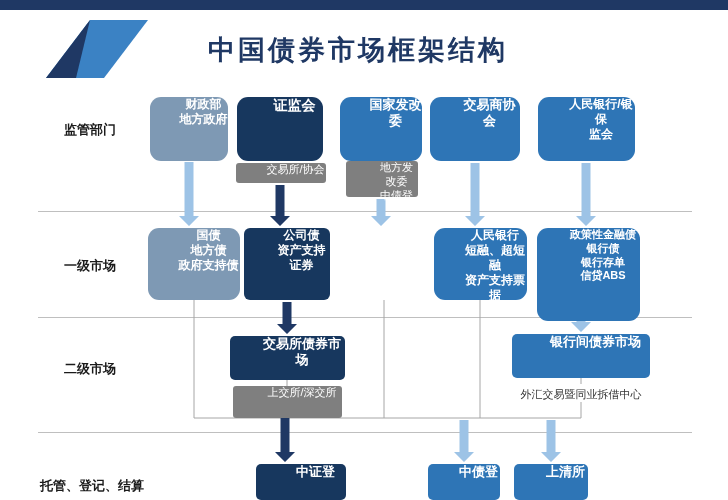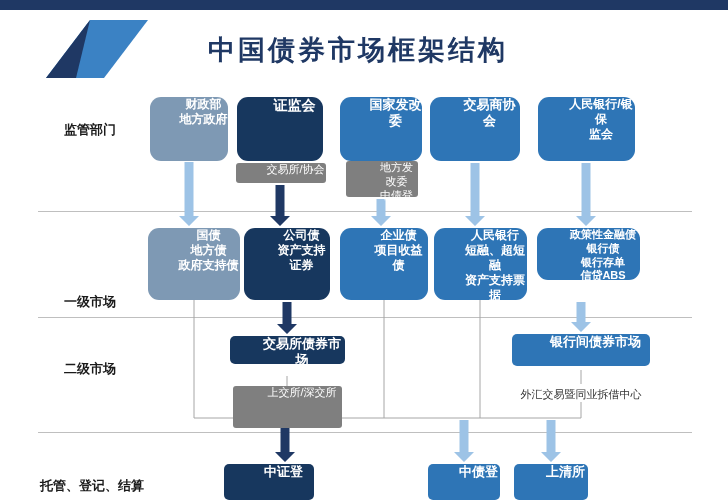--- a/index.html
+++ b/index.html
@@ -42,21 +42,21 @@
   <div class="topbar"></div>
 
   <svg class="deco" width="170" height="90">
     <polygon points="90,20 148,20 104,78 46,78" fill="#3B82C4"></polygon>
     <polygon points="46,78 90,20 76,78" fill="#1F3864"></polygon>
   </svg>
 
   <div class="title">中国债券市场框架结构</div>
 
   <div class="sec-label" style="left:64px; top:121px;">监管部门</div>
-  <div class="sec-label" style="left:64px; top:257px;margin-top:36px;">一级市场</div>
+  <div class="sec-label" style="left:64px; top:257px;">一级市场</div>
   <div class="sec-label" style="left:64px; top:360px;">二级市场</div>
   <div class="sec-label" style="left:40px; top:477px;">托管、登记、结算</div>
 
   <svg class="wires" width="728" height="500">
 
     <line x1="38" y1="211.5" x2="692" y2="211.5" stroke="#BFBFBF" stroke-width="1"></line>
     <line x1="38" y1="317.5" x2="692" y2="317.5" stroke="#BFBFBF" stroke-width="1"></line>
     <line x1="38" y1="432.5" x2="692" y2="432.5" stroke="#BFBFBF" stroke-width="1"></line>
 
     <line x1="194" y1="300" x2="194" y2="418" stroke="#A6A6A6" stroke-width="1"></line>
@@ -104,53 +104,49 @@
   <div class="box medium r10 fs12" style="left:538px; top:97px; width:97px; height:64px;">
     <span class="box-text">人民银行/银保
 监会</span>
   </div>
 
   <div class="box light r10 fs12" style="left:148px; top:228px; width:92px; height:72px;">
     <span class="box-text">国债
 地方债
 政府支持债</span>
   </div>
-  <div class="box dark r10 fs12" style="left:244px; top:228px; width:86px; height:72px;">
+  <div class="box dark r10 fs12" style="left:244px; top:228px; width:86px; height:72px;border-radius:6px;">
     <span class="box-text">公司债
 资产支持
 证券</span>
-  </div>
-  <div class="box medium r10 fs12" style="left:340px; top:228px; width:88px; height:72px;">
-    <span class="box-text">企业债
-项目收益债</span>
   </div>
   <div class="box medium r10 fs12" style="left:434px; top:228px; width:93px; height:72px;">
     <span class="box-text">人民银行
 短融、超短融
 资产支持票据</span>
   </div>
-  <div class="box medium r10 fs11" style="left:537px; top:228px; width:103px; height:52px;">
+  <div class="box medium r10 fs11" style="left:537px; top:228px; width:103px; height:93px;">
     <span class="box-text">政策性金融债
 银行债
 银行存单
 信贷ABS</span>
   </div>
 
-  <div class="box dark r6 fs13" style="left:230px; top:336px; width:115px; height:28px;">
+  <div class="box dark r6 fs13" style="left:230px; top:336px; width:115px; height:44px;">
     <span class="box-text">交易所债券市场</span>
   </div>
-  <div class="box gray fs11" style="left:233px; top:386px; width:109px; height:42px;">
+  <div class="box gray fs11" style="left:233px; top:386px; width:109px; height:32px;">
     <span class="box-text">上交所/深交所</span>
   </div>
-  <div class="box medium r6 fs13" style="left:512px; top:334px; width:138px; height:32px;">
+  <div class="box medium r6 fs13" style="left:512px; top:334px; width:138px; height:44px;">
     <span class="box-text">银行间债券市场</span>
   </div>
   <div class="free-text" style="left:508px; top:387px; width:146px;">外汇交易暨同业拆借中心</div>
 
-  <div class="box dark r6 fs13" style="left:224px; top:464px; width:90px; height:36px;">
+  <div class="box dark r6 fs13" style="left:256px; top:464px; width:90px; height:36px;">
     <span class="box-text">中证登</span>
   </div>
   <div class="box medium r6 fs13" style="left:428px; top:464px; width:72px; height:36px;">
     <span class="box-text">中债登</span>
   </div>
   <div class="box medium r6 fs13" style="left:514px; top:464px; width:74px; height:36px;">
     <span class="box-text">上清所</span>
   </div>
 
 </div>

